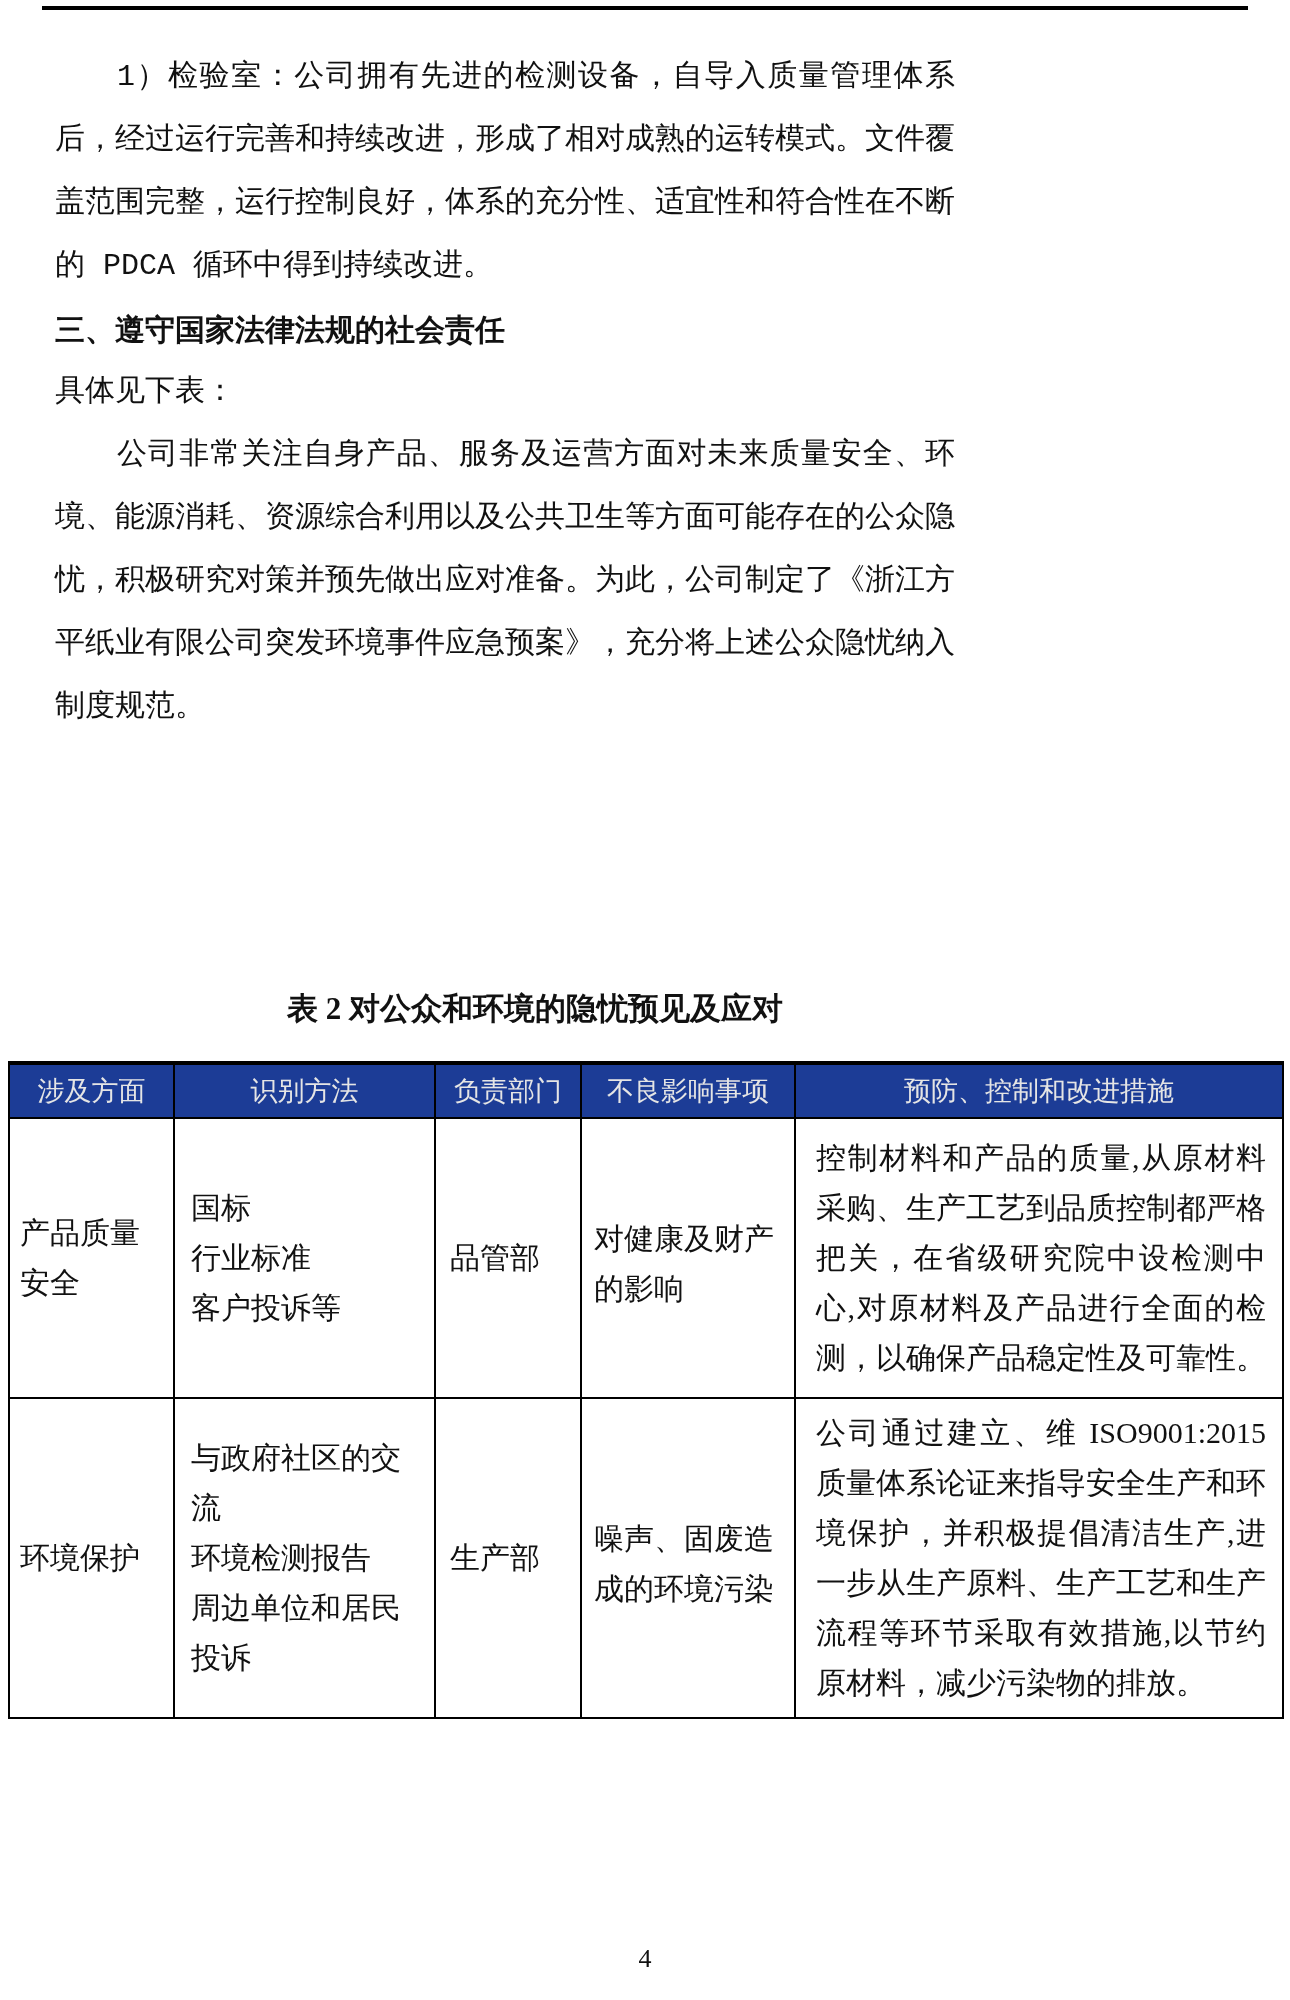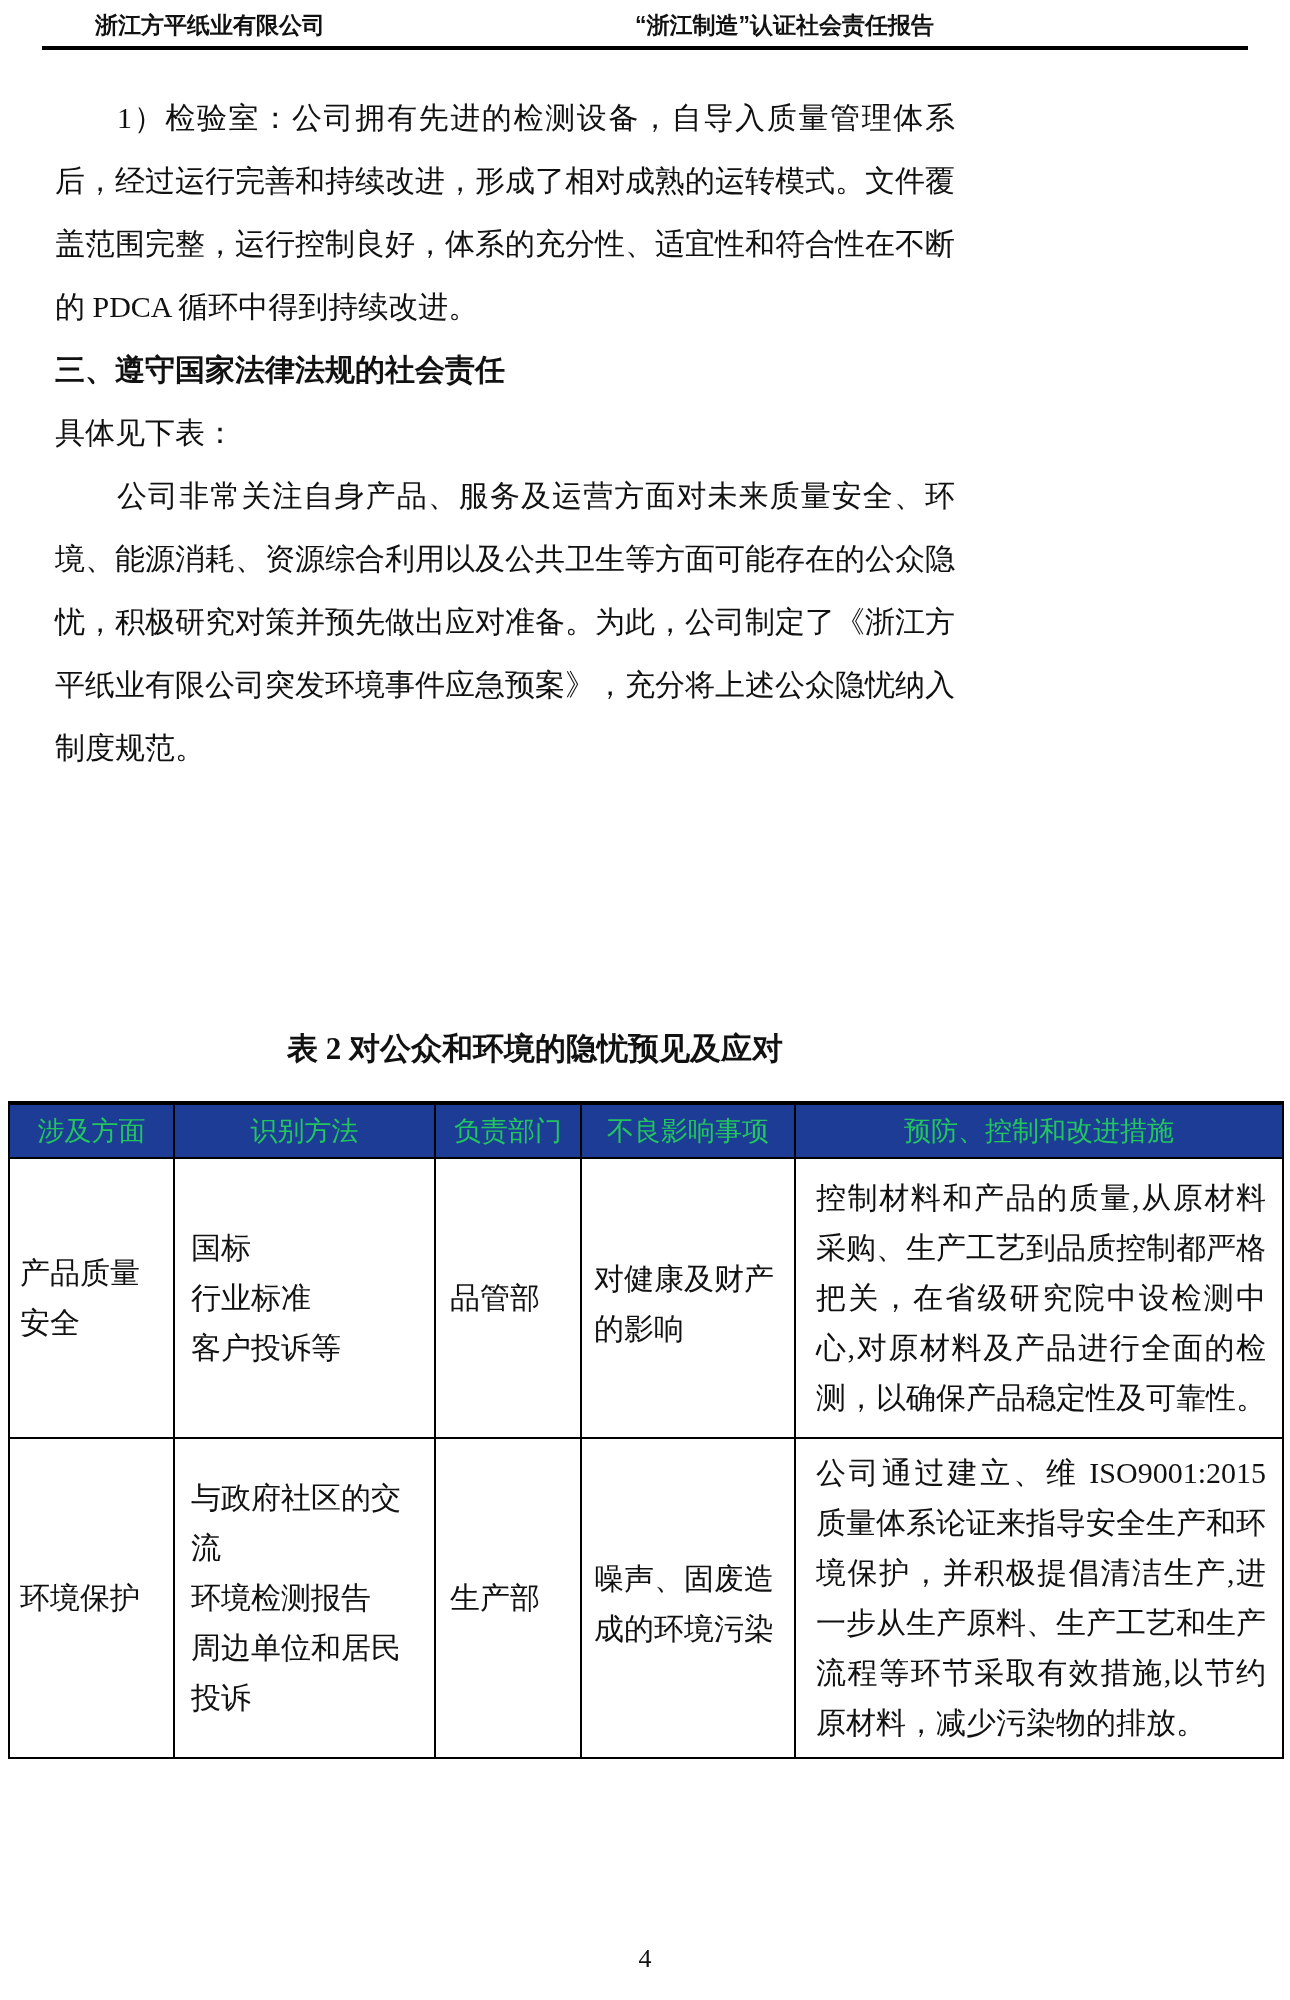--- a/index.html
+++ b/index.html
@@ -21,39 +21,39 @@
   .header-rule{
     margin:6px 42px 0 42px;
     height:0;border-top:4px solid #000;
   }
   
   .body-text{
     margin:36px 0 0 55px;width:900px;
     font-size:30px;line-height:63px;
     text-align:justify;
   }
-  .para{margin:0;}
+  .para{margin:0;font-family:Liberation Mono, monospace;}
   .indent{text-indent:62px;}
   .section-heading{
     margin:0;font-size:30px;line-height:63px;font-weight:bold;
     font-family:"Liberation Sans","DejaVu Sans",sans-serif;
     text-align:left;
   }
   
   .table-caption{
     margin:250px 0 0 55px;width:960px;
     text-align:center;font-weight:bold;font-size:31px;line-height:40px;
   }
   table.tbl{
     table-layout:fixed;border-collapse:collapse;
     width:1274px;margin:32px 0 0 8px;
     border:2px solid #000;border-top:4px solid #000;
   }
   .tbl th{
-    background:#1C3C96;color:#22c55e;
+    background:#1C3C96;color:#e5e5e5;
     font-family:"Liberation Sans","DejaVu Sans",sans-serif;
     font-weight:normal;font-size:27px;
     height:52px;border:2px solid #000;
     text-align:center;vertical-align:middle;
     padding:0 4px;
   }
   .tbl td{
     border:2px solid #000;
     font-size:30px;line-height:50px;
     vertical-align:middle;text-align:left;
@@ -70,24 +70,20 @@
   .page-footer{
     position:absolute;left:0;bottom:26px;width:100%;
     text-align:center;font-size:26px;
   }
 </style>
 </head>
 <body>
 
 <div class="page">
 
-  <header class="page-header">
-    <span>浙江方平纸业有限公司</span>
-    <span>“浙江制造”认证社会责任报告</span>
-  </header>
   <div class="header-rule"></div>
 
   <main class="body-text">
     <p class="para indent">1）检验室：公司拥有先进的检测设备，自导入质量管理体系后，经过运行完善和持续改进，形成了相对成熟的运转模式。文件覆盖范围完整，运行控制良好，体系的充分性、适宜性和符合性在不断的 PDCA 循环中得到持续改进。</p>
     <h2 class="section-heading">三、遵守国家法律法规的社会责任</h2>
     <p class="para">具体见下表：</p>
     <p class="para indent">公司非常关注自身产品、服务及运营方面对未来质量安全、环境、能源消耗、资源综合利用以及公共卫生等方面可能存在的公众隐忧，积极研究对策并预先做出应对准备。为此，公司制定了《浙江方平纸业有限公司突发环境事件应急预案》，充分将上述公众隐忧纳入制度规范。</p>
   </main>
 
   <div class="table-caption">表 2 对公众和环境的隐忧预见及应对</div>

